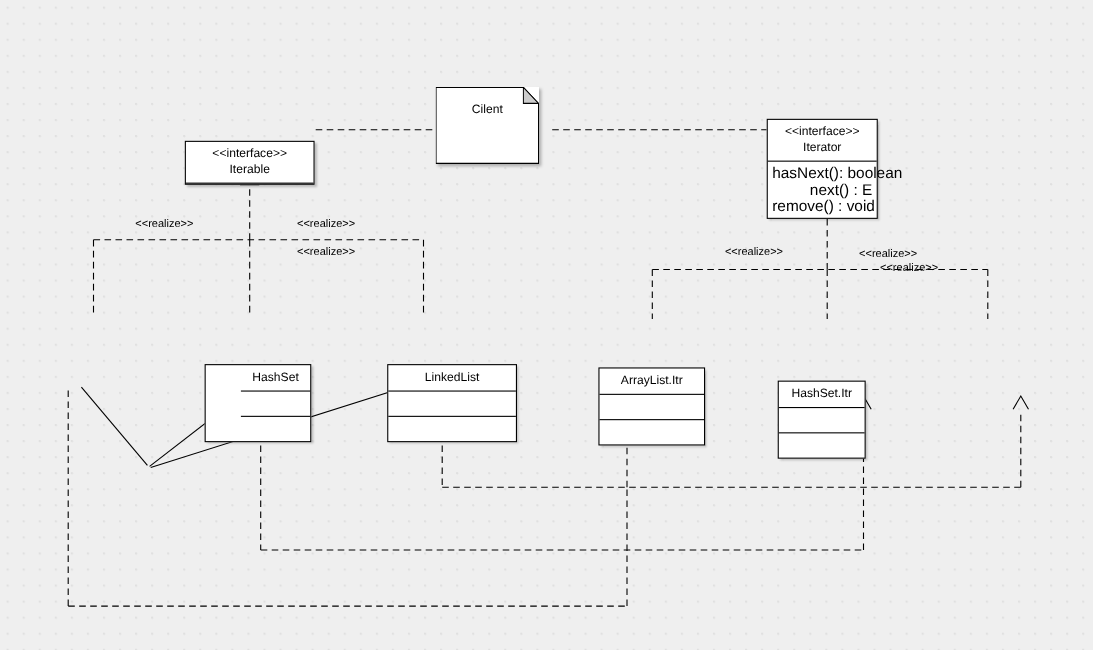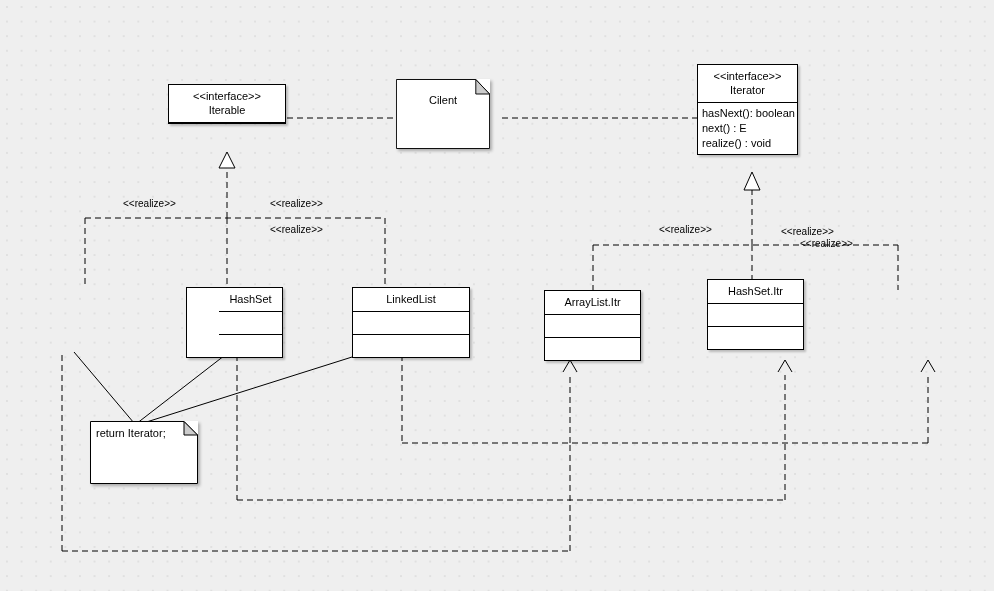--- a/index.html
+++ b/index.html
@@ -34,20 +34,21 @@
   }
 
   
   .uml-class {
     position: absolute;
     background: #ffffff;
     border: 1px solid #000000;
     box-sizing: border-box;
     box-shadow: 2px 2px 2px rgba(0,0,0,0.22);
     z-index: 5;
+    margin-top: 44px;
   }
   .uml-head {
     text-align: center;
     padding: 4px 3px 4px 3px;
     font-size: 11px;
     color: #000;
     line-height: 15px;
   }
   .uml-stereotype {
     display: block;
@@ -59,25 +60,26 @@
     font-size: 11px;
     line-height: 15px;
   }
   .uml-sep {
     border-top: 1px solid #000;
     height: 0;
     font-size: 0;
   }
   .uml-compartment {
     padding: 3px 4px 3px 4px;
-    font-size: 11px;
+    font-size: 14px;
     line-height: 15px;
     color: #000;
     min-height: 16px;
     box-sizing: border-box;
+    text-align: right;
   }
   .uml-compartment.empty {
     height: 22px;
     padding: 0;
   }
   .uml-op {
     display: block;
     white-space: nowrap;
   }
 
@@ -176,21 +178,21 @@
 
   <div class="uml-class" style="left:697px; top:64px; width:101px;">
     <div class="uml-head">
       <span class="uml-stereotype">&lt;&lt;interface&gt;&gt;</span>
       <span class="uml-name">Iterator</span>
     </div>
     <div class="uml-sep"></div>
     <div class="uml-compartment">
       <span class="uml-op">hasNext(): boolean</span>
       <span class="uml-op">next() : E</span>
-      <span class="uml-op">realize() : void</span>
+      <span class="uml-op">remove() : void</span>
     </div>
   </div>
 
   <div class="uml-note" style="left:396px; top:79px; width:94px; height:70px;">
     <svg class="note-shape" viewBox="0 0 106 70" width="106" height="70" xmlns="http://www.w3.org/2000/svg" preserveAspectRatio="none">
       <path d="M0.5,0.5 L90,0.5 L105.5,15 L105.5,69.5 L0.5,69.5 Z" fill="#ffffff" stroke="#000" stroke-width="1"></path>
       <path d="M90,0.5 L105.5,15 L90,15 Z" fill="#cccccc" stroke="#000" stroke-width="1"></path>
     </svg>
     <div class="note-text" style="text-align:center; padding-top:14px;">Cilent</div>
   </div>
@@ -219,38 +221,31 @@
   <div class="uml-class" style="left:544px; top:290px; width:97px;">
     <div class="uml-head">
       <span class="uml-name">ArrayList.Itr</span>
     </div>
     <div class="uml-sep"></div>
     <div class="uml-compartment empty"></div>
     <div class="uml-sep"></div>
     <div class="uml-compartment empty"></div>
   </div>
 
-  <div class="uml-class" style="left:707px; top:279px; width:97px;">
+  <div class="uml-class" style="left:707px; top:302px; width:80px;">
     <div class="uml-head">
       <span class="uml-name">HashSet.Itr</span>
     </div>
     <div class="uml-sep"></div>
     <div class="uml-compartment empty"></div>
     <div class="uml-sep"></div>
     <div class="uml-compartment empty"></div>
   </div>
 
 
-  <div class="uml-note" style="left:90px; top:421px; width:108px; height:63px;">
-    <svg class="note-shape" viewBox="0 0 108 63" width="108" height="63" xmlns="http://www.w3.org/2000/svg" preserveAspectRatio="none">
-      <path d="M0.5,0.5 L94,0.5 L107.5,14 L107.5,62.5 L0.5,62.5 Z" fill="#ffffff" stroke="#000" stroke-width="1"></path>
-      <path d="M94,0.5 L107.5,14 L94,14 Z" fill="#cccccc" stroke="#000" stroke-width="1"></path>
-    </svg>
-    <div class="note-text">return Iterator;</div>
-  </div>
 
   <div class="edge-label" style="left:123px; top:198px;">&lt;&lt;realize&gt;&gt;</div>
   <div class="edge-label" style="left:270px; top:198px;">&lt;&lt;realize&gt;&gt;</div>
   <div class="edge-label" style="left:270px; top:224px;">&lt;&lt;realize&gt;&gt;</div>
 
   <div class="edge-label" style="left:659px; top:224px;">&lt;&lt;realize&gt;&gt;</div>
   <div class="edge-label" style="left:781px; top:226px;">&lt;&lt;realize&gt;&gt;</div>
   <div class="edge-label" style="left:800px; top:238px;">&lt;&lt;realize&gt;&gt;</div>
 
 </div>

